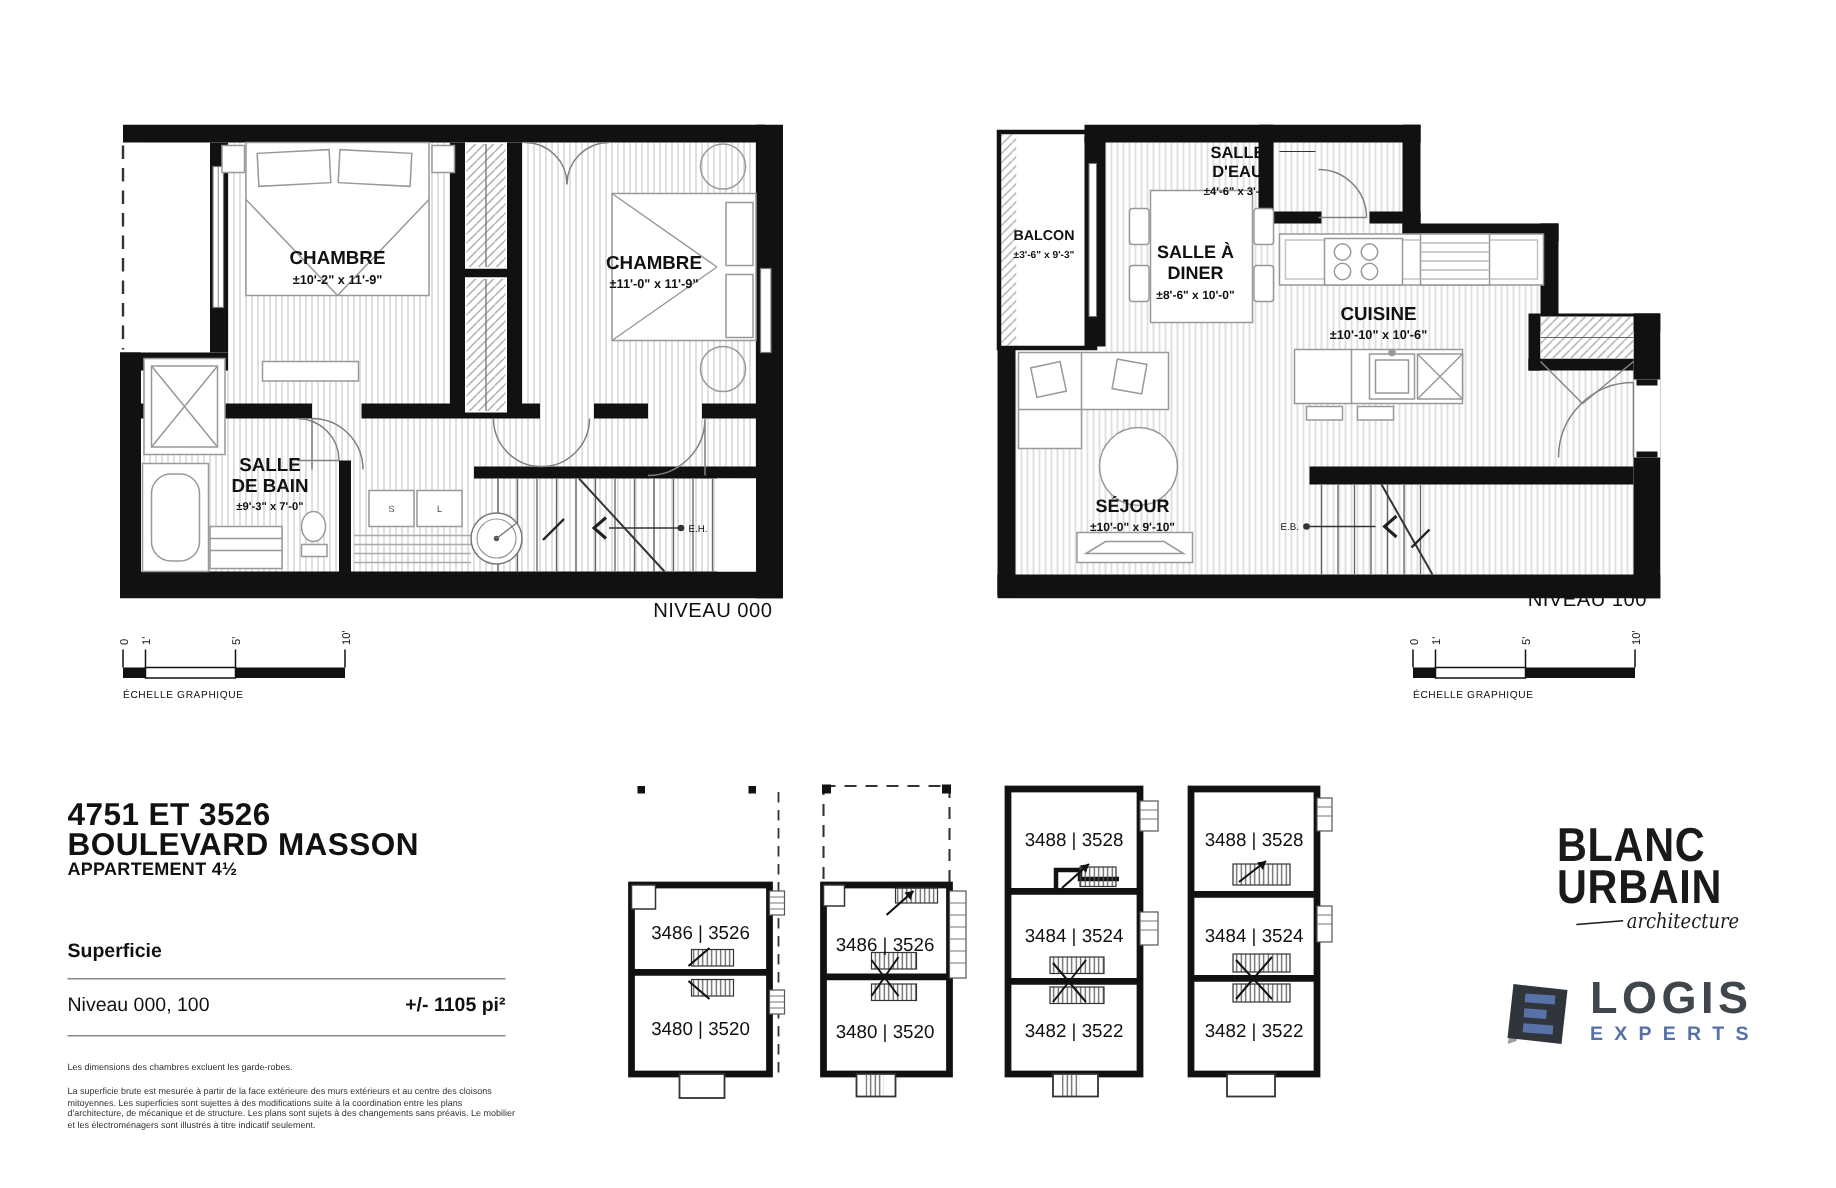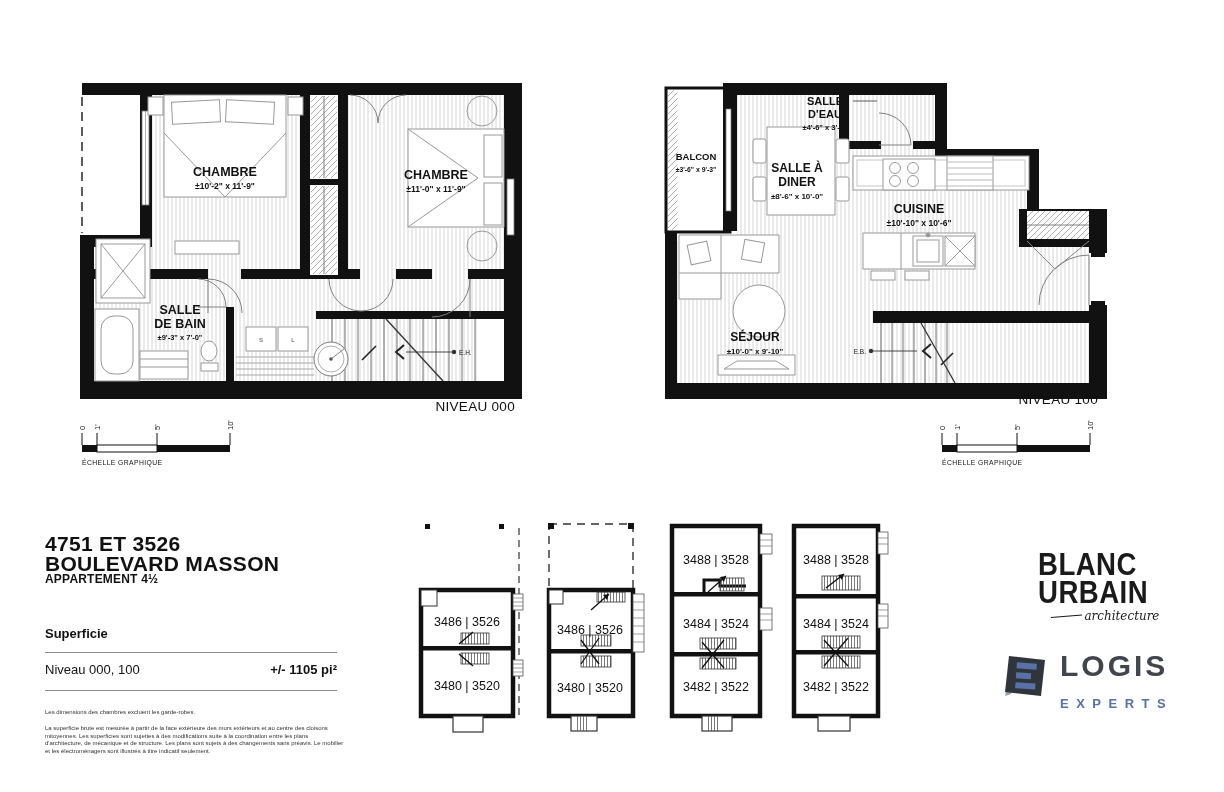--- a/index.html
+++ b/index.html
@@ -19,21 +19,21 @@
   
   .blanc{color:#1a1a1a;transform:scale(.92,1.06);transform-origin:left top;}
   .blanc .w{font-size:30px;font-weight:bold;line-height:26px;letter-spacing:.5px;}
   .blanc .tag{font-family:"DejaVu Serif",serif;font-style:italic;font-size:13px;
               text-align:right;margin-top:1px;white-space:nowrap;}
   .blanc .swash{display:inline-block;width:34px;border-top:1.5px solid #1a1a1a;
                 vertical-align:middle;margin-right:3px;transform:rotate(-4deg);}
   .logis{display:flex;align-items:flex-start;}
   .logis .txt{margin-left:9px;}
   .logis .w1{font-size:30px;font-weight:bold;letter-spacing:3px;line-height:28px;color:#41464d;}
-  .logis .w2{font-size:13px;font-weight:bold;letter-spacing:7.5px;color:#5872a8;margin-top:16px;}
+  .logis .w2{font-size:13px;font-weight:bold;letter-spacing:7.5px;color:#5872a8;margin-top:1px;}
 </style>
 </head>
 <body>
 
 <div id="canvas">
 
   <svg class="abs" style="left:78px;top:83px" width="444" height="316" viewBox="0 0 444 316">
     <defs>
       <pattern id="vsL" width="4" height="4" patternUnits="userSpaceOnUse">
         <path d="M2,0 V4" stroke="#d6d6d6" stroke-width="1"></path>

